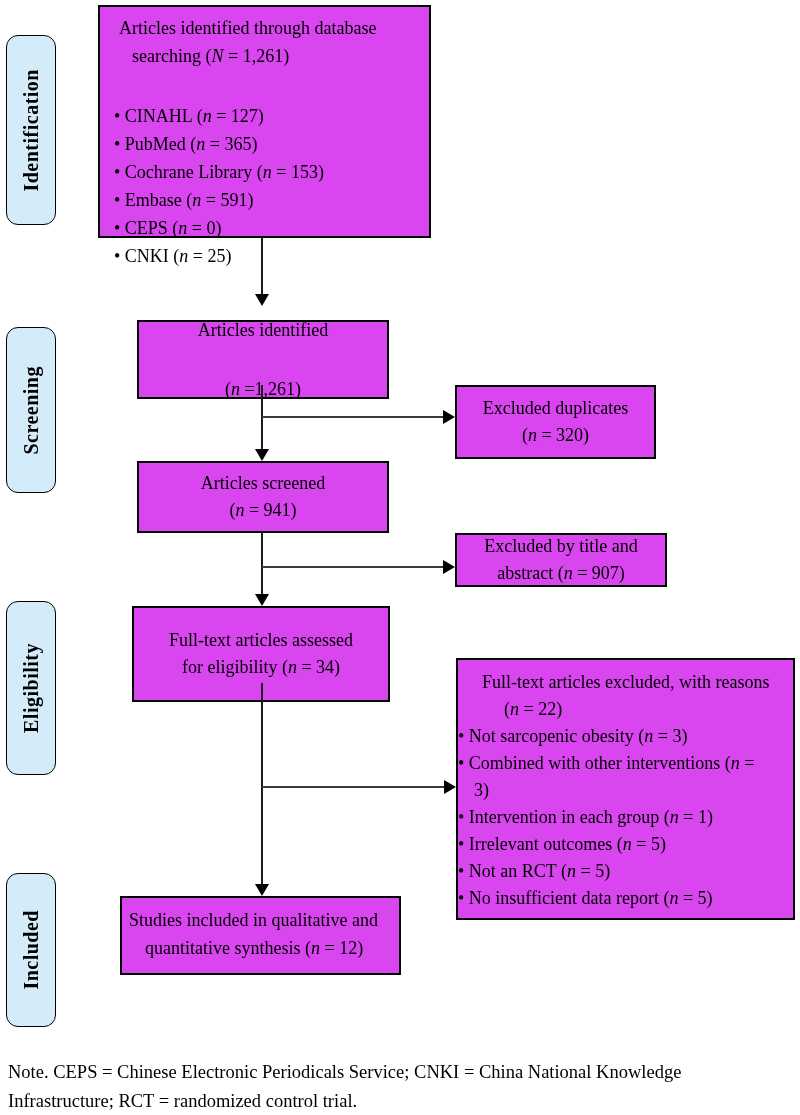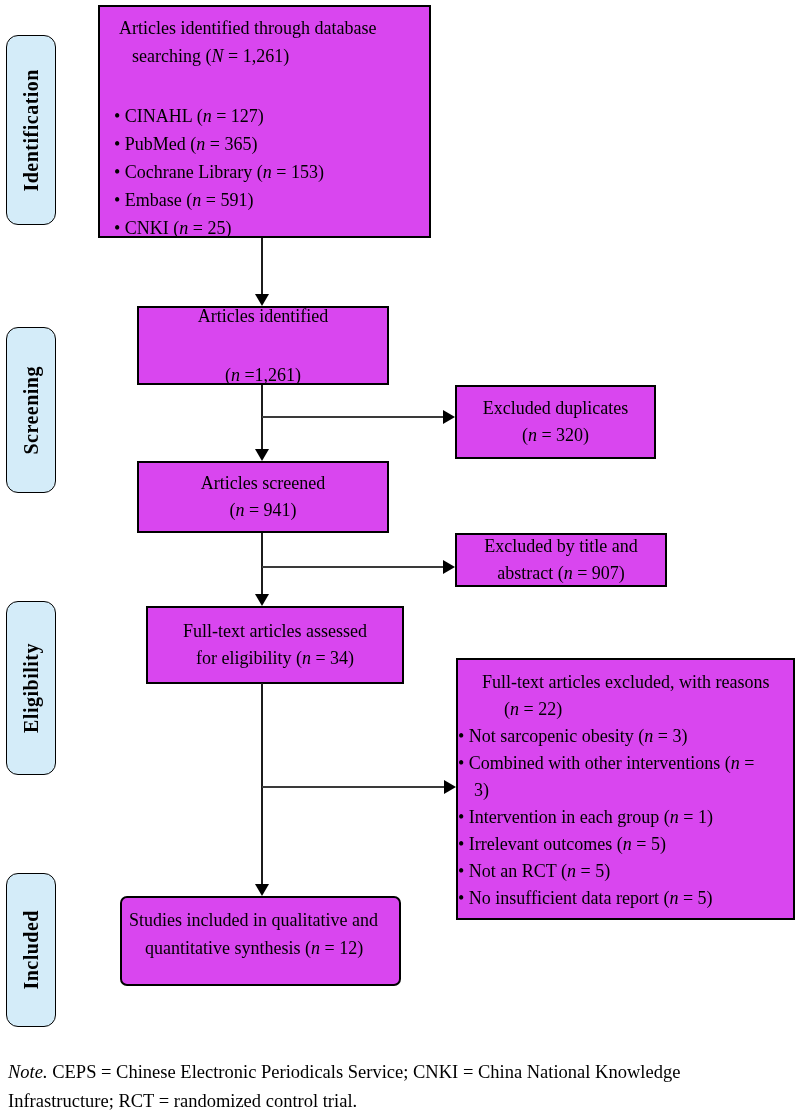--- a/index.html
+++ b/index.html
@@ -30,34 +30,34 @@
     font-size: 18px; line-height: 27px;
   }
   .center-box { display: flex; flex-direction: column; align-items: center; justify-content: center; text-align: center; }
 
   #box-database  { left: 98px;  top: 5px;   width: 333px; height: 233px; padding: 7px 6px 4px 0; line-height: 28px; }
   #box-database .hang    { padding-left: 32px; text-indent: -13px; }
   #box-database .bullets { padding-left: 14px; margin-top: 32px; }
   #box-database li       { list-style: none; padding-left: 16px; text-indent: -16px; }
   #box-database li::before { content: "\2022\00a0"; }
 
-  #box-identified { left: 137px; top: 306px; width: 252px; height: 79px; gap: 32px; }
+  #box-identified { left: 137px; top: 320px; width: 252px; height: 79px; gap: 32px; }
   #box-screened   { left: 137px; top: 461px; width: 252px; height: 72px; }
-  #box-fulltext   { left: 146px; top: 606px; width: 258px; height: 78px; }
+  #box-fulltext   { left: 132px; top: 606px; width: 258px; height: 96px; }
 
   #box-duplicates { left: 455px; top: 385px; width: 201px; height: 74px; }
   #box-titleabs   { left: 455px; top: 533px; width: 212px; height: 54px; }
 
   #box-reasons { left: 456px; top: 658px; width: 339px; height: 262px; padding: 9px 6px 4px 0; }
   #box-reasons .hang    { padding-left: 46px; text-indent: -22px; padding-right: 8px; }
   #box-reasons .bullets { }
   #box-reasons li       { list-style: none; padding-left: 16px; text-indent: -16px; padding-right: 20px; }
   #box-reasons li::before { content: "\2022\00a0"; }
 
-  #box-included { left: 120px; top: 896px; width: 281px; height: 90px; padding: 8px 8px 4px 23px; text-indent: -16px; line-height: 28px; border-radius: 7px; }
+  #box-included { left: 120px; top: 896px; width: 281px; height: 79px; padding: 8px 8px 4px 23px; text-indent: -16px; line-height: 28px; }
 
   
   .vline { position: absolute; width: 2px; background: #1c1c1c; }
   .hline { position: absolute; height: 1.6px; background: #3a3a3a; }
   .arrow-down {
     position: absolute; width: 0; height: 0;
     border-left: 7px solid transparent; border-right: 7px solid transparent;
     border-top: 12px solid #000;
   }
   .arrow-right {
@@ -78,21 +78,21 @@
   #v4 { left: 261px; top: 683px; height: 202px; }
   #a4 { left: 255px; top: 884px; }
   #h3 { left: 262px; top: 786px; width: 183px; }
   #ar3 { left: 444px; top: 780px; }
 
   
   .note {
     position: absolute; left: 8px; top: 1058px; width: 772px;
     font-size: 18.5px; line-height: 29px;
   }
-  .note .prefix { font-style: italic; }
+  .note .prefix { }
 
   i { font-style: italic; }
 </style>
 </head>
 <body>
 
 <div class="canvas">
 
   <div class="stage" id="stage-identification">
     <span class="vtext">Identification</span>
@@ -107,20 +107,21 @@
     <span class="vtext">Included</span>
   </div>
 
   <div class="box" id="box-database">
     <div class="hang">Articles identified through database searching (<i>N</i> = 1,261)</div>
     <ul class="bullets">
       <li>CINAHL (<i>n</i> = 127)</li>
       <li>PubMed (<i>n</i> = 365)</li>
       <li>Cochrane Library (<i>n</i> = 153)</li>
       <li>Embase (<i>n</i> = 591)</li>
+      <li>CEPS (<i>n</i> = 0)</li>
       <li>CNKI (<i>n</i> = 25)</li>
     </ul>
   </div>
 
   <div class="box center-box" id="box-identified">
     <div>Articles identified</div>
     <div>(<i>n</i> =1,261)</div>
   </div>
 
   <div class="box center-box" id="box-duplicates">

